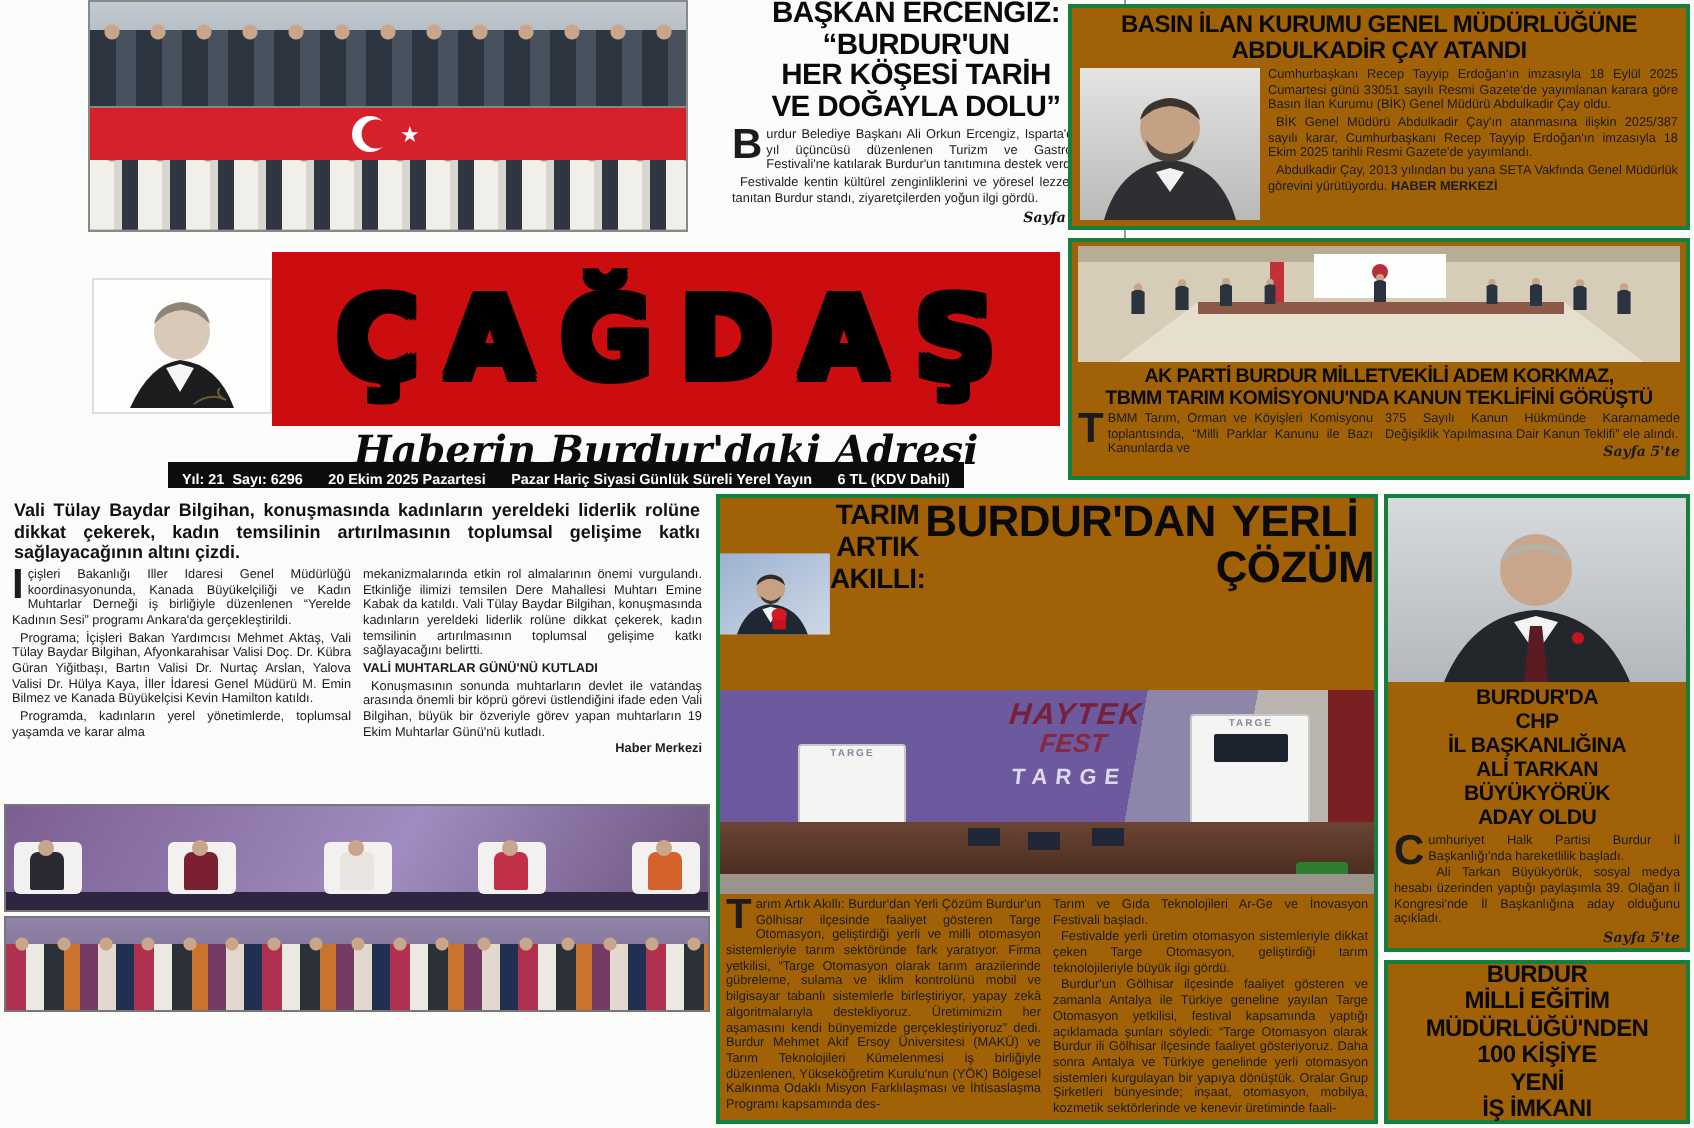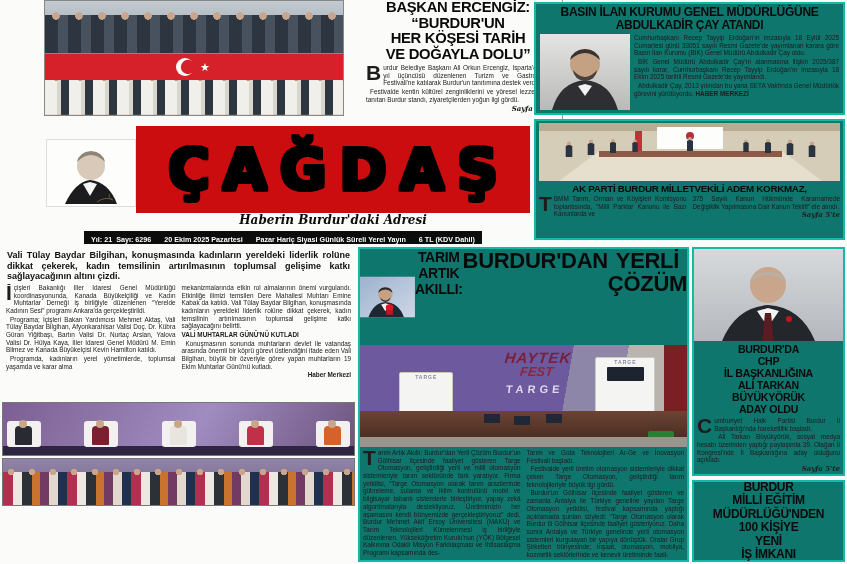--- a/index.html
+++ b/index.html
@@ -1,39 +1,39 @@
 <!DOCTYPE html>
 <html><head>
 <meta charset="utf-8">
 <style>
   html,body{margin:0;padding:0;background:#e9e9e7;}
   #page{position:relative;width:847px;height:564px;background:#fbfbf9;overflow:hidden;
         font-family:"Liberation Sans",sans-serif;color:#111;}
   .abs{position:absolute;}
-  .nbox{border:2px solid #14b8a6;background:#0f766e;box-sizing:border-box;}
+  .nbox{border:2px solid #15803d;background:#a16207;box-sizing:border-box;}
   .hl{font-weight:bold;color:#0a0a0a;text-align:center;letter-spacing:-0.3px;}
   .bt{font-size:6.4px;line-height:1.2;text-align:justify;color:#1c1c1c;}
   .bt p{margin:0 0 1px 0;text-indent:4px;}
   .bt p.noind{text-indent:0;}
   .dc{float:left;font-size:21px;line-height:16px;font-weight:bold;padding:1px 2px 0 0;text-indent:0;}
   .pageref{font-family:"DejaVu Serif",serif;font-style:italic;font-weight:bold;font-size:7px;text-align:right;}
   .byline{font-weight:bold;}
   .cols{display:flex;gap:6px;}
   .cols>div{flex:1;min-width:0;}
   svg{display:block;}
 
   
   #mast-red{left:136px;top:126px;width:394px;height:87px;background:#cb0d10;
             display:flex;flex-direction:column;align-items:center;justify-content:center;}
   #mast-title{font-family:"DejaVu Sans",sans-serif;font-weight:bold;font-size:57px;line-height:56px;
               color:#000000;letter-spacing:13px;text-indent:13px;
               text-shadow:-2px 0 #000,2px 0 #000,0 -2px #000,0 2px #000,-2px -2px #000,2px 2px #000,-2px 2px #000,2px -2px #000;}
   #mast-sub{font-weight:bold;font-size:19px;letter-spacing:8px;text-indent:8px;color:#0b0b0b;margin-top:1px;}
   #mast-slogan{left:136px;top:213px;width:394px;text-align:center;
-               font-family:"DejaVu Serif",serif;font-style:italic;font-weight:bold;font-size:12px;color:#0b0b0b;}
+               font-family:"DejaVu Serif",serif;font-style:italic;font-weight:bold;font-size:20px;color:#0b0b0b;}
   #datebar{left:84px;top:231px;width:398px;height:13px;background:#0c0c0c;color:#fff;
            display:flex;align-items:flex-end;justify-content:space-between;padding:0 7px;box-sizing:border-box;
            font-size:7.2px;font-weight:bold;white-space:nowrap;}
 
   
   #art-ercengiz{left:346px;top:0;width:184px;height:138px;border-right:1px solid #999;padding-right:12px;margin-left:20px;}
   #art-ercengiz .hl{font-size:14.8px;line-height:15.5px;}
   #art-ercengiz .bt{margin-top:2px;}
 
   
@@ -193,20 +193,21 @@
           <use href="#person" transform="translate(151,28) scale(0.5)"></use>
           <use href="#person" transform="translate(207,29) scale(0.45)"></use>
           <use href="#person" transform="translate(229,30) scale(0.5)"></use>
           <use href="#person" transform="translate(251,32) scale(0.55)"></use>
           <use href="#person" transform="translate(273,34) scale(0.55)"></use>
         </g>
       </svg>
     </div>
     <div class="hl">
       <div>AK PARTİ BURDUR MİLLETVEKİLİ ADEM KORKMAZ,</div>
+      <div>TBMM TARIM KOMİSYONU'NDA KANUN TEKLİFİNİ GÖRÜŞTÜ</div>
     </div>
     <div class="cols bt">
       <div>
           <p class="noind"><span class="dc">T</span><span>BMM Tarım, Orman ve Köyişleri Komisyonu toplantısında, “Milli Parklar Kanunu ile Bazı Kanunlarda ve</span></p>
         </div>
       <div>
           <p class="noind">375 Sayılı Kanun Hükmünde Kararnamede Değişiklik Yapılmasına Dair Kanun Teklifi” ele alındı.</p>
            <div class="pageref">Sayfa 5'te</div>
         </div>
     </div>

